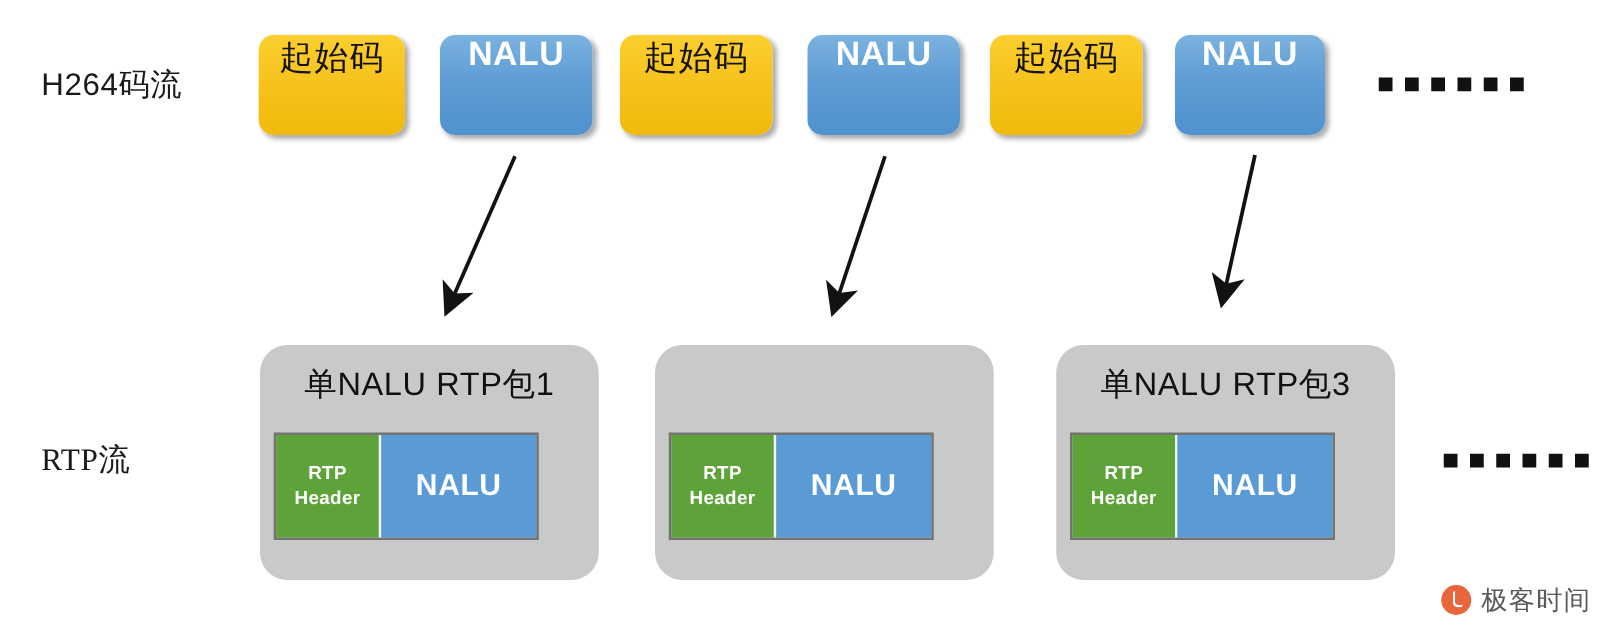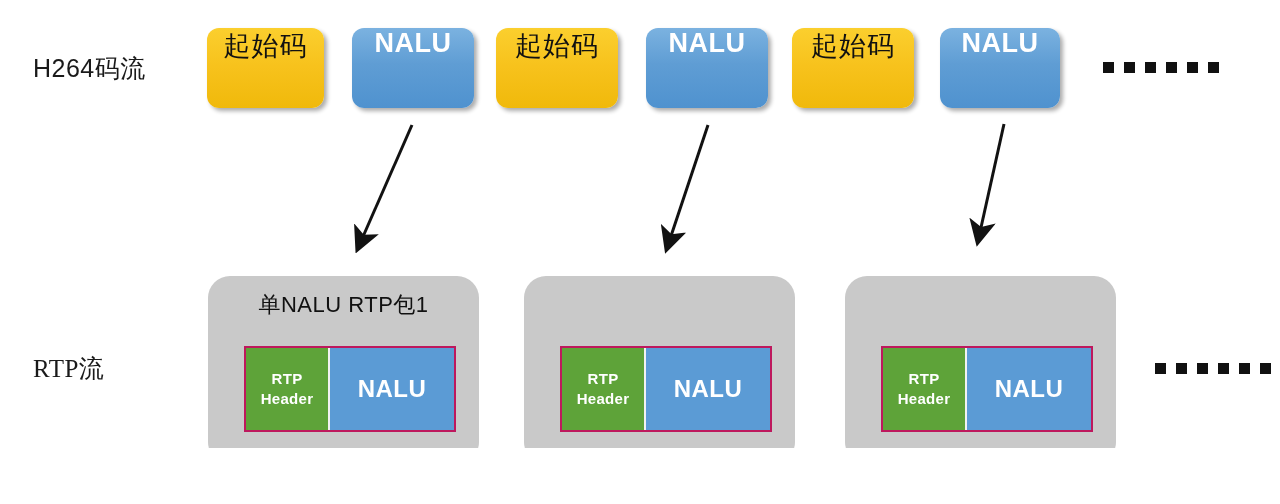--- a/index.html
+++ b/index.html
@@ -6,21 +6,21 @@
     margin: 0;
     padding: 0;
     background: #ffffff;
   }
   body {
     font-family: "Liberation Sans", "DejaVu Sans", sans-serif;
   }
   #canvas {
     position: relative;
     width: 1280px;
-    height: 448px;
+    height: 504px;
     background: #ffffff;
     overflow: hidden;
   }
 
   
   .row-label {
     position: absolute;
     font-size: 25px;
     color: #1a1a1a;
     letter-spacing: 0.5px;
@@ -86,33 +86,33 @@
     background: #c9c9c9;
     border-radius: 22px;
     box-sizing: border-box;
   }
   .rtp-packet .packet-title {
     position: absolute;
     top: 14px;
     left: 0;
     right: 0;
     text-align: center;
-    font-size: 22px;
+    font-size: 26px;
     color: #111111;
     letter-spacing: 0.5px;
     white-space: nowrap;
   }
   .rtp-packet .packet-body {
     position: absolute;
-    left: 36px;
+    left: 11px;
     top: 70px;
     width: 212px;
     height: 86px;
     display: flex;
-    border: 2px solid #be185d;
+    border: 2px solid #737373;
     box-sizing: border-box;
     text-align: center;
   }
   .seg {
     display: flex;
     align-items: center;
     justify-content: center;
     flex-direction: column;
     color: #ffffff;
     box-sizing: border-box;
@@ -240,20 +240,21 @@
         <span>RTP</span>
         <span>Header</span>
       </div>
       <div class="seg payload">
         <span>NALU</span>
       </div>
     </div>
   </div>
 
   <div class="rtp-packet" style="left:845px;">
+    <div class="packet-title">单NALU RTP包3</div>
     <div class="packet-body">
       <div class="seg header">
         <span>RTP</span>
         <span>Header</span>
       </div>
       <div class="seg payload">
         <span>NALU</span>
       </div>
     </div>
   </div>

